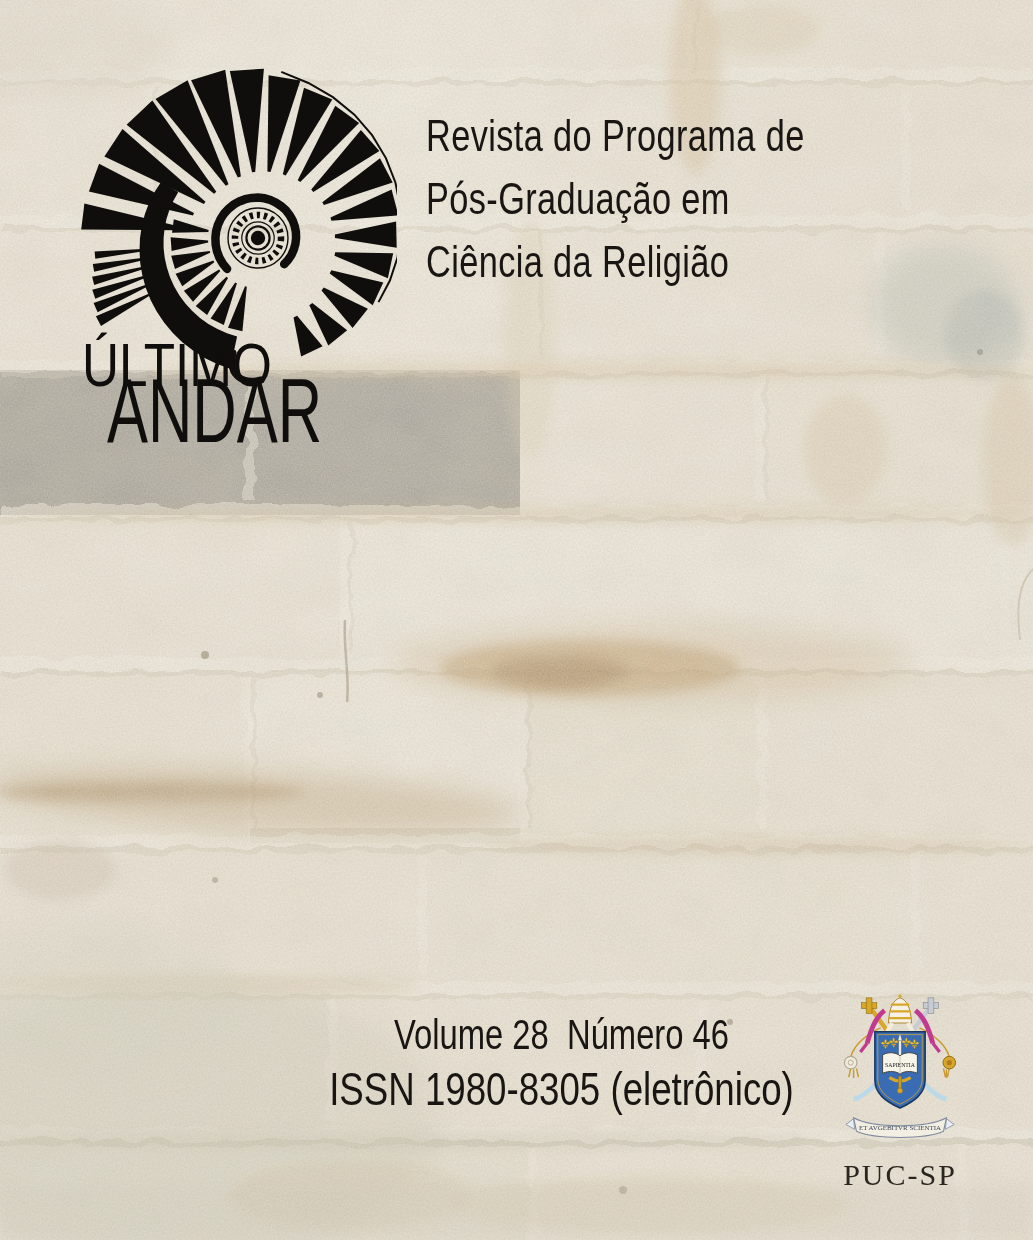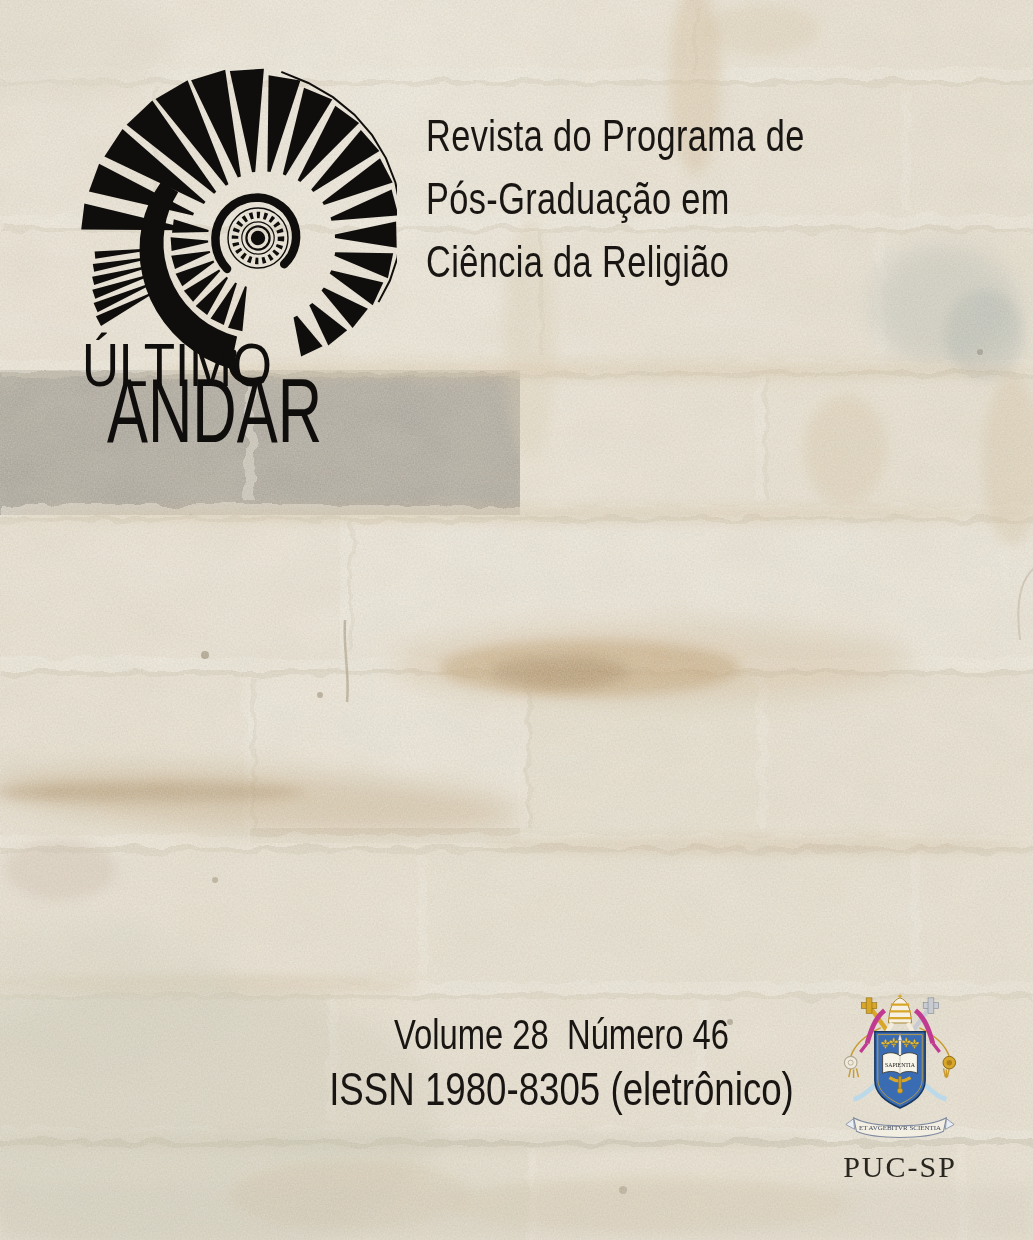--- a/index.html
+++ b/index.html
@@ -10,21 +10,21 @@
   .logo-block svg{width:340px;height:400px;display:block;}
   .subtitle{position:absolute;left:426px;top:104px;transform:scaleX(0.78);
             transform-origin:left top;letter-spacing:0.5px;}
   .subtitle .line{font-size:44px;line-height:63px;font-weight:400;color:#181512;white-space:pre;}
   .issue-block{position:absolute;left:0;top:1012px;width:1033px;text-align:center;color:#181512;padding-left:45px;}
   .issue-block .vol{font-size:42px;line-height:46px;transform:scaleX(0.78);transform-origin:center top;white-space:pre;}
   .issue-block .issn{font-size:47px;line-height:50px;margin-top:6px;transform:scaleX(0.78);transform-origin:center top;white-space:pre;}
   .pucsp-block{position:absolute;left:840px;top:993px;width:120px;text-align:center;}
   .pucsp-block svg{width:116px;height:147px;display:block;margin:0 auto;}
   .pucsp-label{font-family:"Liberation Serif",serif;font-size:30px;letter-spacing:2px;
-               color:#29261f;margin-top:10px;white-space:pre;}
+               color:#29261f;margin-top:18px;white-space:pre;}
   .spiral-text{font-family:"Liberation Sans",sans-serif;fill:#100e0c;}
 </style>
 </head>
 <body>
 
 <div class="cover">
 
   <svg class="wall" viewBox="0 0 1033 1240" aria-hidden="true">
     <defs>
       <filter id="soft" x="-60%" y="-60%" width="220%" height="220%">

